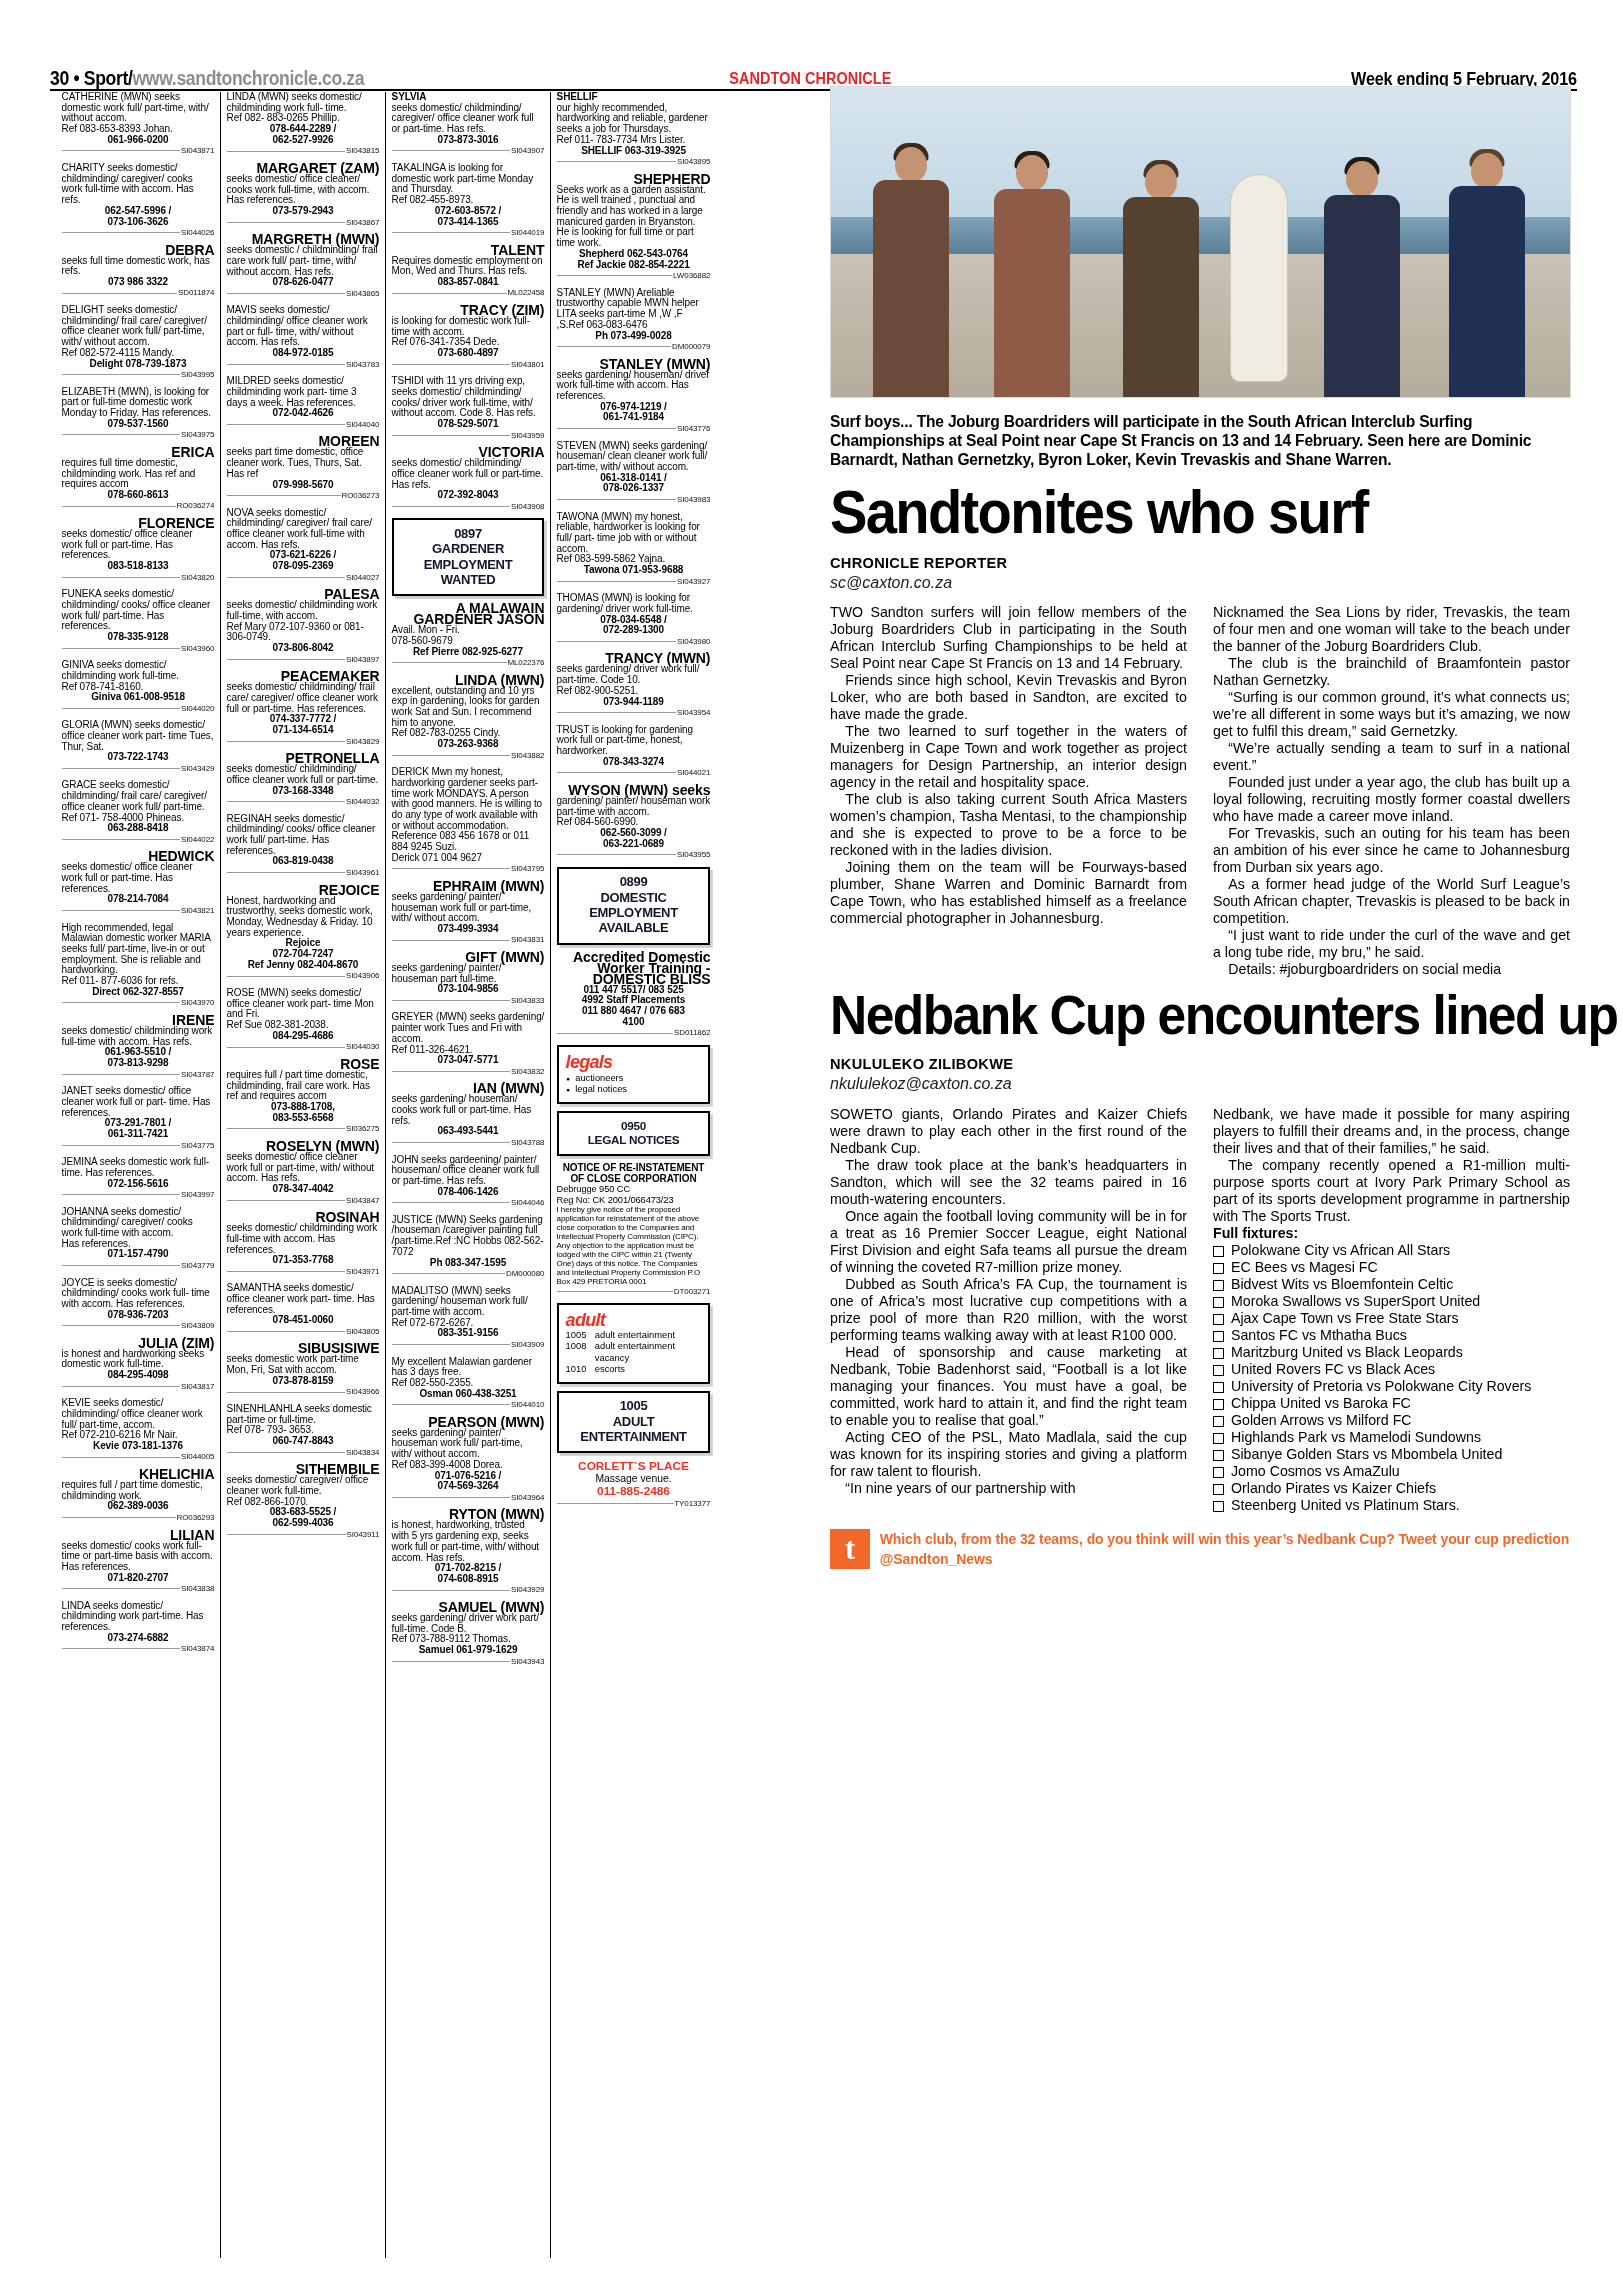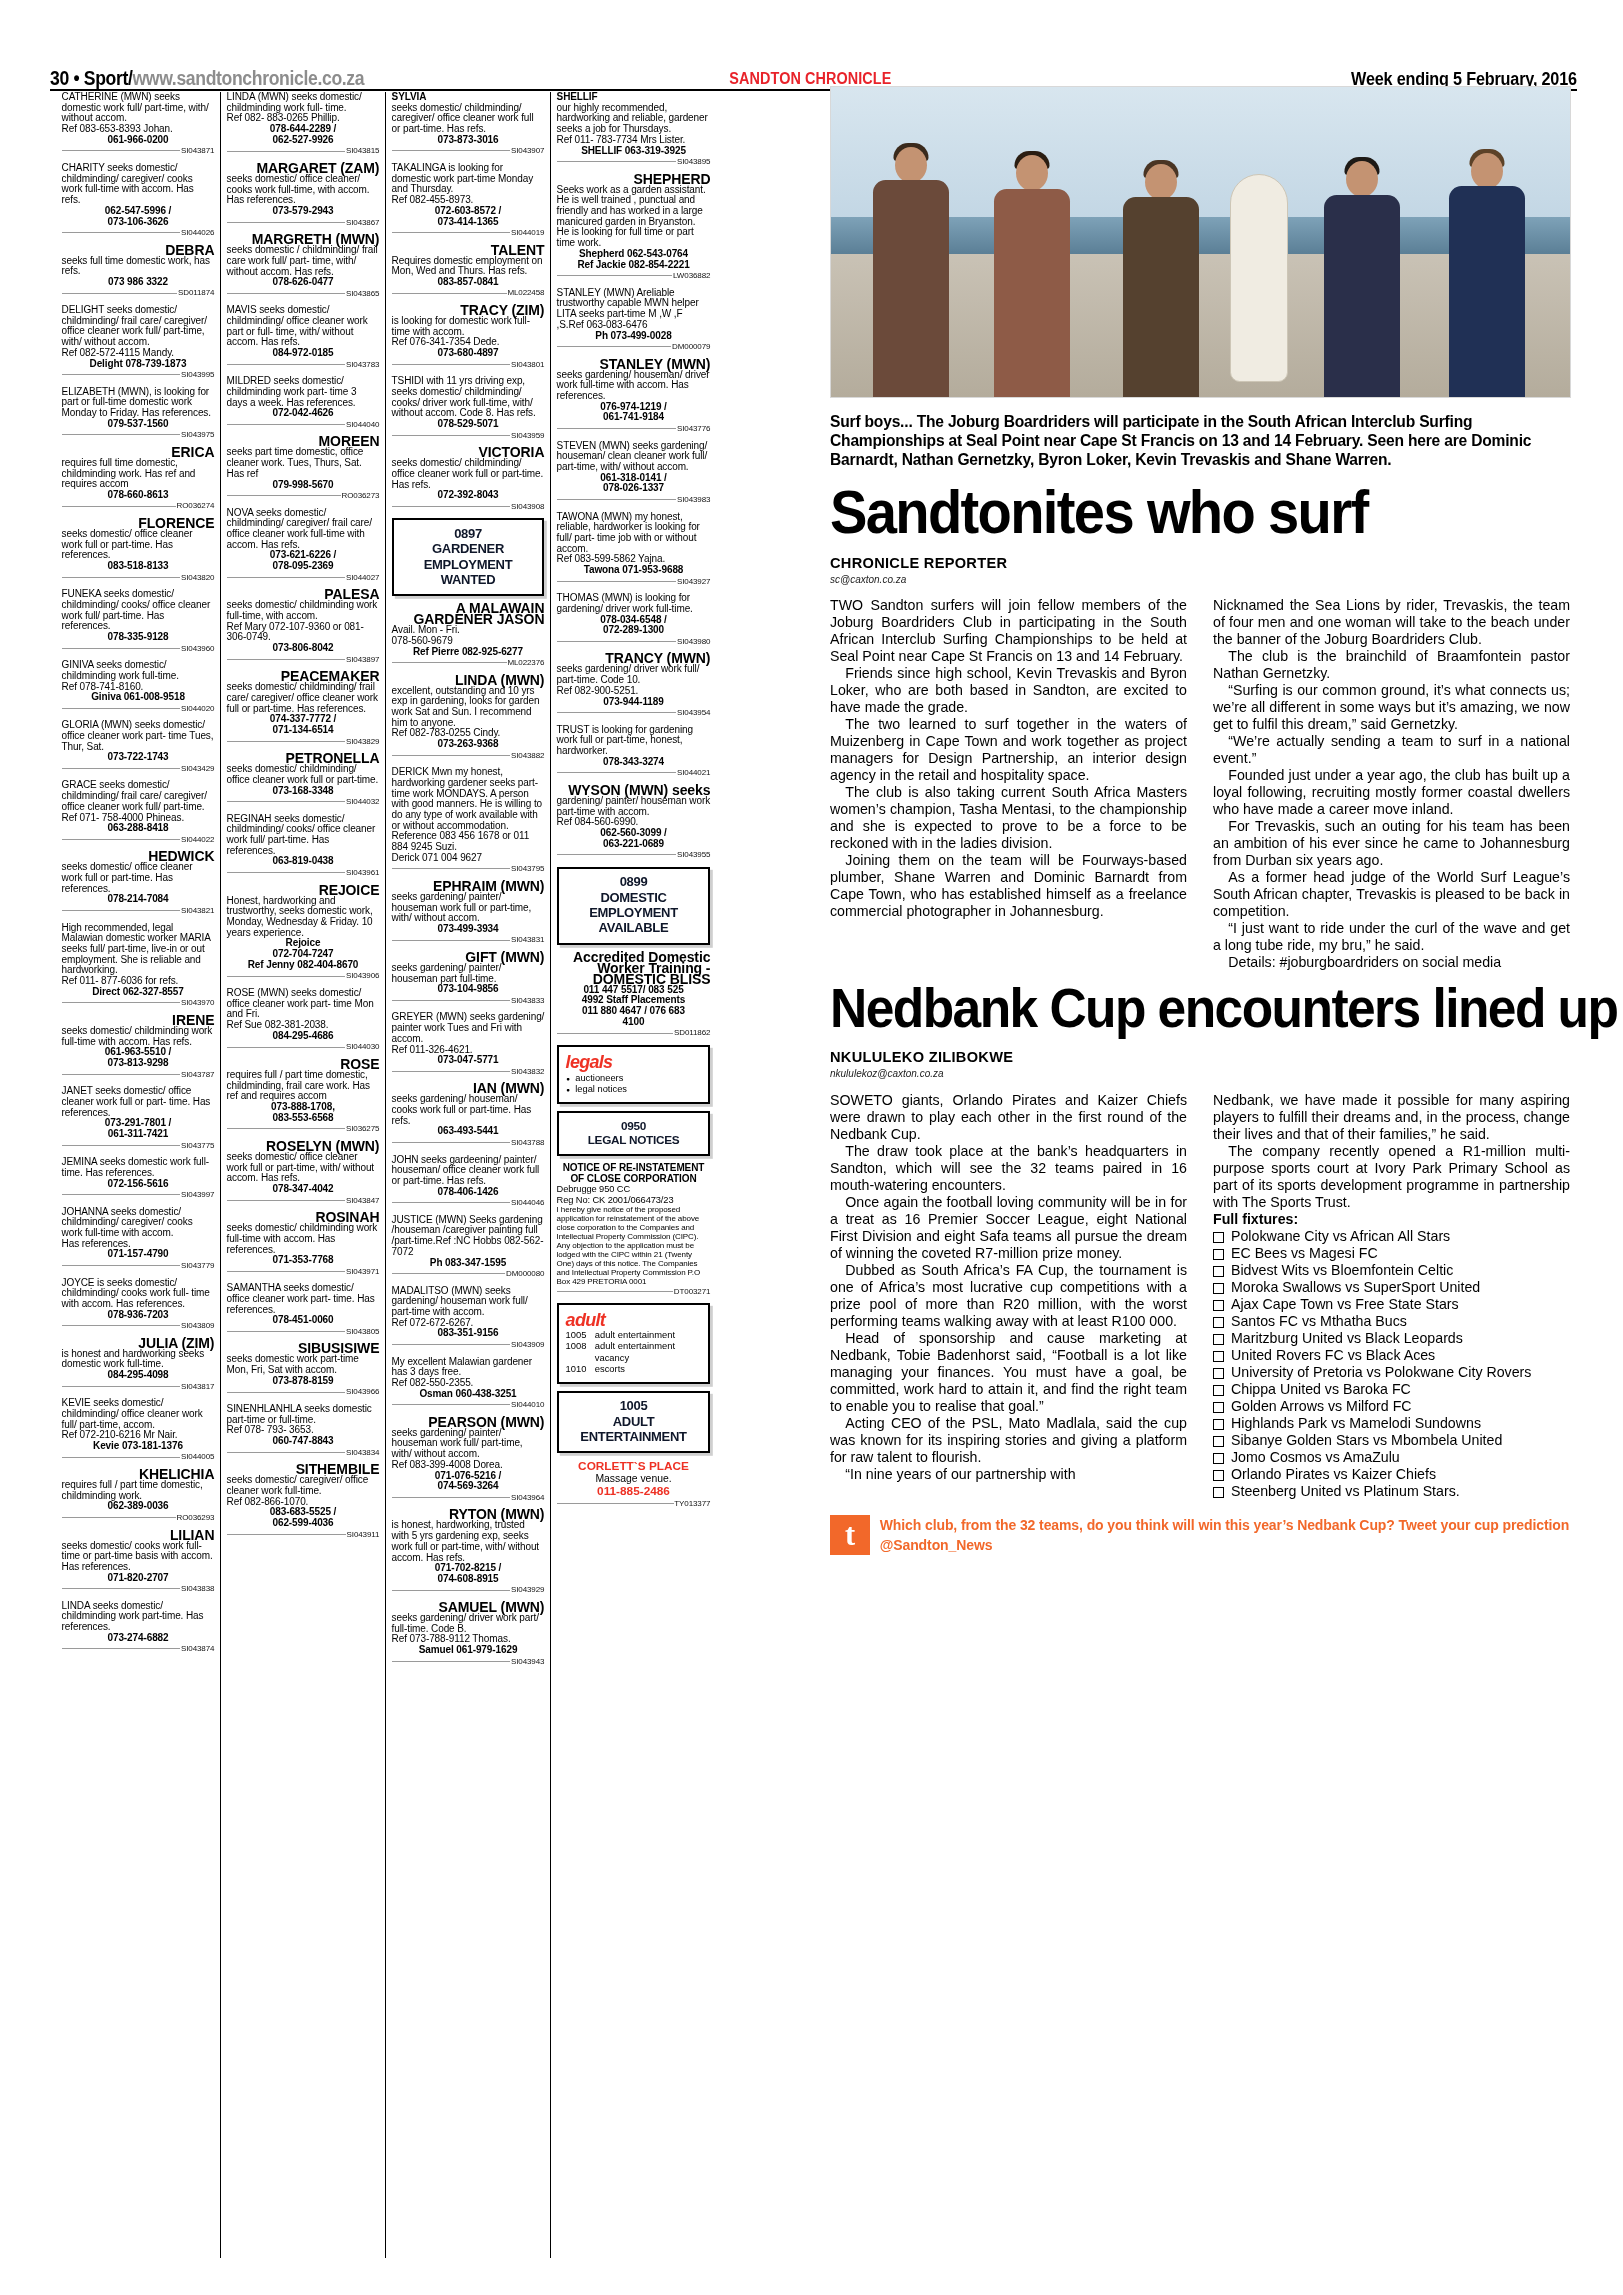--- a/index.html
+++ b/index.html
@@ -101,21 +101,21 @@
   .bighead {
     font-size: 61px; line-height: 64px; font-weight: 800; letter-spacing: -1.8px;
     margin-top: 11px; transform: scaleX(0.92); transform-origin: left top; white-space:nowrap;
   }
   .bighead2 {
     font-size: 56px; line-height: 60px; font-weight: 800; letter-spacing: -1.7px;
     margin-top: 7px; transform: scaleX(0.92); transform-origin:left top; white-space:nowrap;
   }
 
   .byline { font-weight: 800; font-size: 14.6px; letter-spacing: 0.3px; margin-top: 11px; }
-  .byemail { font-style: italic; font-size: 10px; margin-top: 2.8px; color:#222;}
+  .byemail { font-style: italic; font-size: 16px; margin-top: 2.8px; color:#222;}
 
   .artcols { display:flex; gap: 26px; margin-top: 12.5px; }
   .artcol { width: 357px; }
   .artcol p { margin:0; font-size: 14.2px; line-height: 17px; text-align: justify; }
   .artcol p.ind { text-indent: 15.3px; }
   .artcol p.first { text-indent: 0; }
 
   .fixlabel { font-weight:700; font-size: 14.2px; line-height:17px;}
   .fixlist { margin:0; padding:0; list-style:none; }
   .fixlist li { font-size: 14.2px; line-height: 17px; position: relative; padding-left: 18px;}

